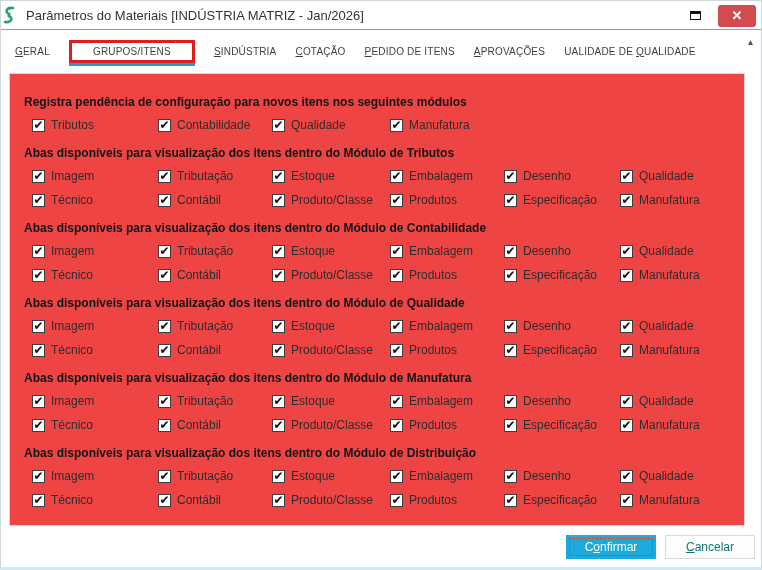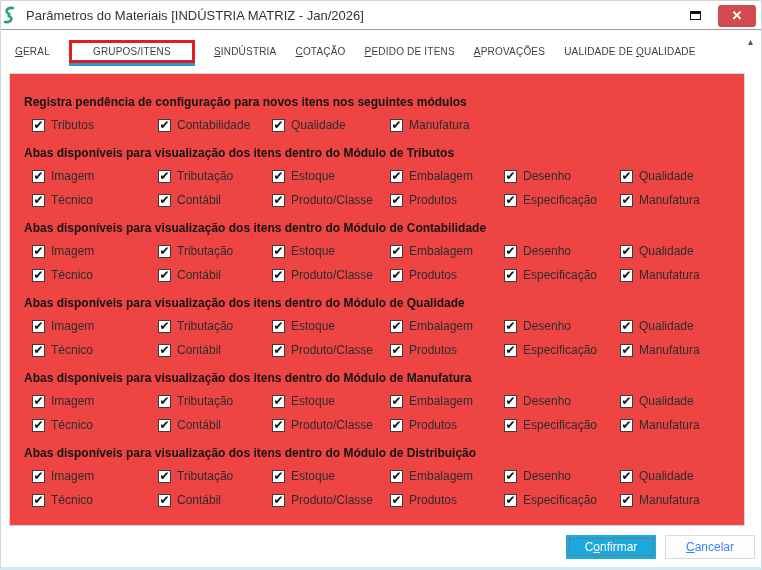--- a/index.html
+++ b/index.html
@@ -119,21 +119,21 @@
     height: 24px; min-width: 90px;
     display: flex; align-items: center; justify-content: center;
     font-size: 12px; cursor: default; padding: 0 4px;
   }
   .btn .accel { text-decoration: underline; }
   .btn-confirm {
     background: #1ca9dd; color: #fff; border: 1px solid #1ca9dd;
     outline: 1px dotted #b0513a; outline-offset: -4px;
   }
   .btn-cancel {
-    background: #fdfdfd; color: #3b82f6; border: 1px solid #dadada; text-align: center;
+    background: #fdfdfd; color: #0f766e; border: 1px solid #dadada; text-align: center;
   }
 </style>
 </head>
 <body>
 
 <div class="window">
 
   <div class="titlebar">
     <span class="logo-icon">
       <svg viewBox="0 0 16 18" width="16" height="18">

